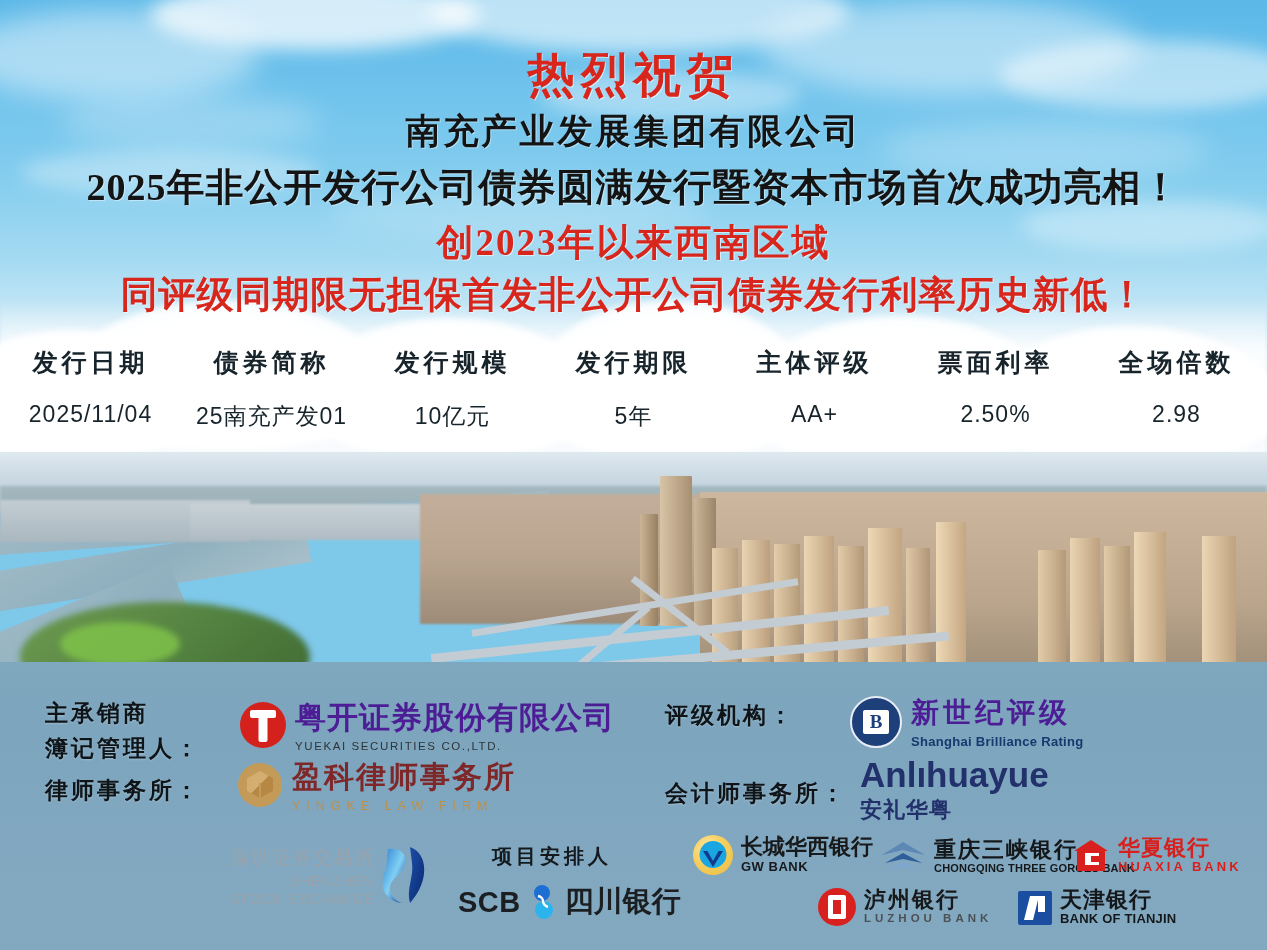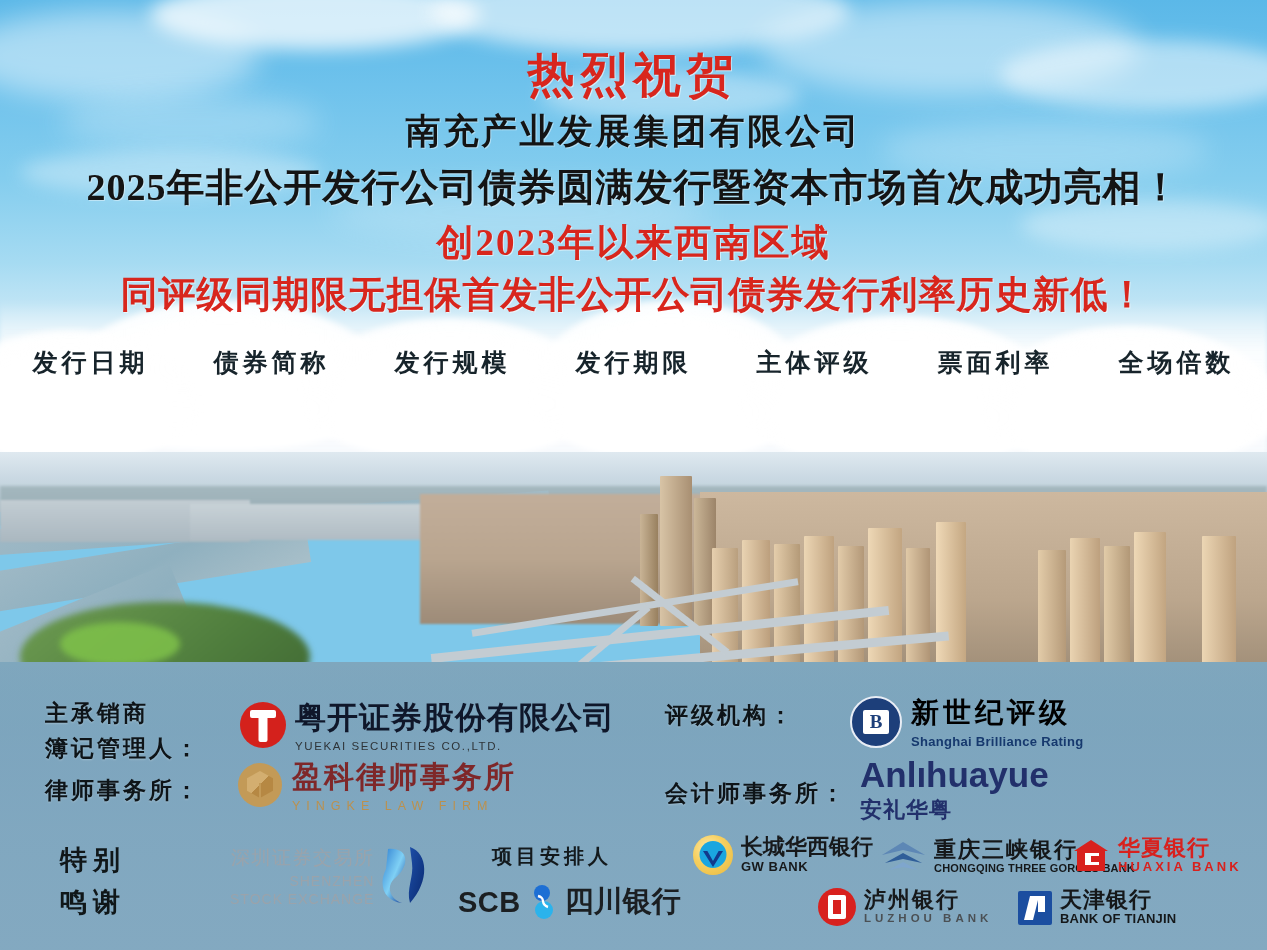--- a/index.html
+++ b/index.html
@@ -95,39 +95,39 @@
     font-size:23px;letter-spacing:3px;white-space:nowrap;
     text-shadow:0 1px 2px rgba(255,255,255,.25);
   }
   .logowrap{position:absolute;display:flex;align-items:center;}
 
   
   .yk-mark{width:46px;height:46px;border-radius:50%;background:#d4211c;position:relative;flex:none;}
   .yk-mark:before{content:"";position:absolute;left:50%;top:8px;width:26px;height:8px;background:#fff;transform:translateX(-50%);border-radius:2px;}
   .yk-mark:after{content:"";position:absolute;left:50%;top:14px;width:9px;height:26px;background:#fff;transform:translateX(-50%);border-radius:2px;}
   .yk-txt{margin-left:9px;}
-  .yk-cn{font-family:"Liberation Sans","DejaVu Sans",sans-serif;font-weight:bold;font-size:31px;color:#0f172a;letter-spacing:1px;white-space:nowrap;}
+  .yk-cn{font-family:"Liberation Sans","DejaVu Sans",sans-serif;font-weight:bold;font-size:31px;color:#4c1d95;letter-spacing:1px;white-space:nowrap;}
   .yk-en{font-family:"Liberation Sans","DejaVu Sans",sans-serif;font-size:11.5px;color:#2e3438;letter-spacing:1.6px;margin-top:1px;white-space:nowrap;}
 
   
   .yg-mark{width:44px;height:44px;border-radius:50%;background:#c79a52;position:relative;flex:none;opacity:.95;}
   .yg-mark:before{content:"";position:absolute;left:9px;top:8px;width:26px;height:27px;background:
      linear-gradient(135deg,#d8af6c 0 50%, #b9873d 50% 100%);clip-path:polygon(50% 0,100% 27%,100% 73%,50% 100%,0 73%,0 27%);}
   .yg-mark:after{content:"";position:absolute;left:21px;top:20px;width:2px;height:15px;background:#c79a52;}
   .yg-txt{margin-left:10px;}
   .yg-cn{font-family:Liberation Sans, sans-serif;font-weight:bold;font-size:30px;color:#7f1d1d;letter-spacing:2px;white-space:nowrap;opacity:.92;}
   .yg-en{font-family:"Liberation Sans","DejaVu Sans",sans-serif;font-size:12.5px;color:#c08f45;letter-spacing:6px;margin-top:1px;white-space:nowrap;opacity:.92;}
 
   
   .sb-mark{width:48px;height:48px;border-radius:50%;background:#1d3f7a;border:2px solid #e8edf5;position:relative;flex:none;}
   .sb-mark:before{content:"";position:absolute;left:50%;top:50%;width:26px;height:24px;background:#fff;transform:translate(-50%,-50%);border-radius:2px;}
   .sb-mark:after{content:"B";position:absolute;left:50%;top:50%;transform:translate(-50%,-52%);
       font-family:"Liberation Serif",serif;font-weight:bold;font-size:19px;color:#1d3f7a;}
   .sb-txt{margin-left:9px;}
-  .sb-cn{font-family:"Liberation Serif","DejaVu Serif",serif;font-weight:bold;font-size:28px;color:#000000;letter-spacing:4px;white-space:nowrap;}
+  .sb-cn{font-family:"Liberation Serif","DejaVu Serif",serif;font-weight:bold;font-size:28px;color:#4c1d95;letter-spacing:4px;white-space:nowrap;}
   .sb-en{font-family:"Liberation Sans","DejaVu Sans",sans-serif;font-weight:bold;font-size:13px;color:#16396e;letter-spacing:.3px;margin-top:2px;white-space:nowrap;}
 
   
   .al-en{font-family:"Liberation Sans","DejaVu Sans",sans-serif;font-weight:bold;font-size:35px;color:#22306b;letter-spacing:0;line-height:1;white-space:nowrap;}
   .al-cn{font-family:"Liberation Sans","DejaVu Sans",sans-serif;font-weight:bold;font-size:22px;color:#22306b;letter-spacing:1px;margin-top:3px;white-space:nowrap;}
 
   
   .sz-txt{text-align:right;}
   .sz-cn{font-family:"Liberation Sans","DejaVu Sans",sans-serif;font-size:19px;color:#9aa3ab;letter-spacing:1.5px;white-space:nowrap;}
   .sz-en{font-family:"Liberation Sans","DejaVu Sans",sans-serif;font-size:14px;color:#9aa3ab;letter-spacing:1px;line-height:1.15;margin-top:2px;white-space:nowrap;}
@@ -198,20 +198,29 @@
   <div class="tbl">
     <div class="trow thead">
       <div class="tcell">发行日期</div>
       <div class="tcell">债券简称</div>
       <div class="tcell">发行规模</div>
       <div class="tcell">发行期限</div>
       <div class="tcell">主体评级</div>
       <div class="tcell">票面利率</div>
       <div class="tcell">全场倍数</div>
     </div>
+    <div class="trow tbody">
+      <div class="tcell">2025/11/04</div>
+      <div class="tcell">25南充产发01</div>
+      <div class="tcell">10亿元</div>
+      <div class="tcell">5年</div>
+      <div class="tcell">AA+</div>
+      <div class="tcell">2.50%</div>
+      <div class="tcell">2.98</div>
+    </div>
   </div>
 
   <div class="city">
     <div class="cityhaze"></div>
     <div class="hills"></div>
 
     <div class="river" style="left:-10px;top:58px;width:560px;height:26px;transform:rotate(-4deg);"></div>
     <div class="river" style="left:-20px;top:96px;width:330px;height:40px;transform:rotate(-9deg);"></div>
     <div class="river" style="left:-30px;top:150px;width:230px;height:120px;transform:rotate(-22deg);"></div>
 
@@ -289,24 +298,20 @@
       <div class="sb-cn">新世纪评级</div>
       <div class="sb-en">Shanghai Brilliance Rating</div>
     </div>
   </div>
 
   <div class="logowrap" style="left:860px;top:757px;display:block;">
     <div class="al-en">Anlıhuayue</div>
     <div class="al-cn">安礼华粤</div>
   </div>
 
-  <div class="thanks" style="left:60px;top:840px;">
-    <div>特别</div>
-    <div>鸣谢</div>
-  </div>
 
   <div class="logowrap" style="left:230px;top:845px;align-items:flex-end;">
     <div class="sz-txt">
       <div class="sz-cn">深圳证券交易所</div>
       <div class="sz-en">SHENZHEN</div>
       <div class="sz-en">STOCK EXCHANGE</div>
     </div>
     <svg class="sz-mark" viewBox="0 0 52 62">
       <defs>
         <linearGradient id="szg1" x1="0" y1="0" x2="1" y2="1">

